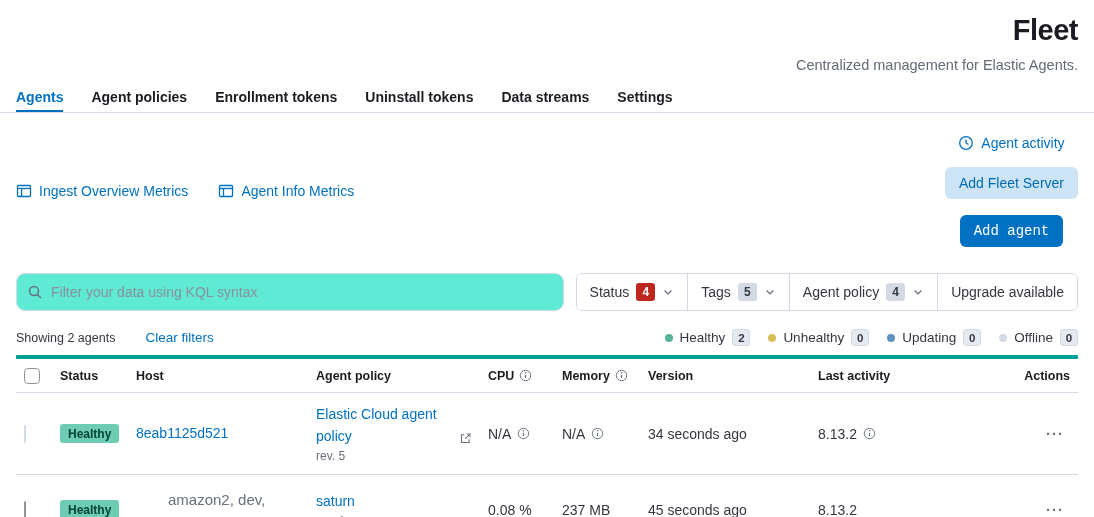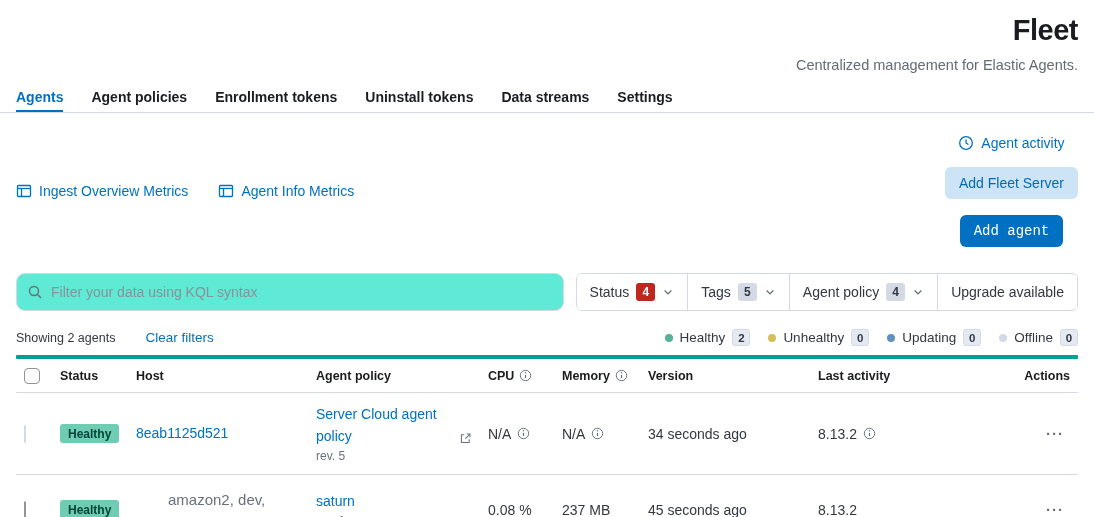--- a/index.html
+++ b/index.html
@@ -248,21 +248,21 @@
       <div class="cell">Last activity</div>
       <div class="cell right" style="font-size:12.5px;font-weight:700;color:#1a1c21;">Actions</div>
     </div>
 
     <div class="t-row body-row">
       <div class="cell" style="padding-left:0;"><span class="checkbox disabled"></span></div>
       <div class="cell"><span class="status-badge">Healthy</span></div>
       <div class="cell"><a class="host-link">8eab1125d521</a></div>
       <div class="cell">
         <div class="policy-line">
-          <a class="policy-link">Server Cloud agent policy</a>
+          <a class="policy-link">Elastic Cloud agent policy</a>
           <span class="ext-icon">
               <svg width="13" height="13" viewBox="0 0 16 16" fill="none" stroke="currentColor" stroke-width="1.3">
                 <path d="M6.5 3.5H3v9.5h9.5V9"></path>
                 <path d="M9.5 2.5h4V6.5"></path>
                 <path d="M13.2 2.8L7.8 8.2"></path>
               </svg>
             </span>
         </div>
         <div class="rev">rev. 5</div>
       </div>

